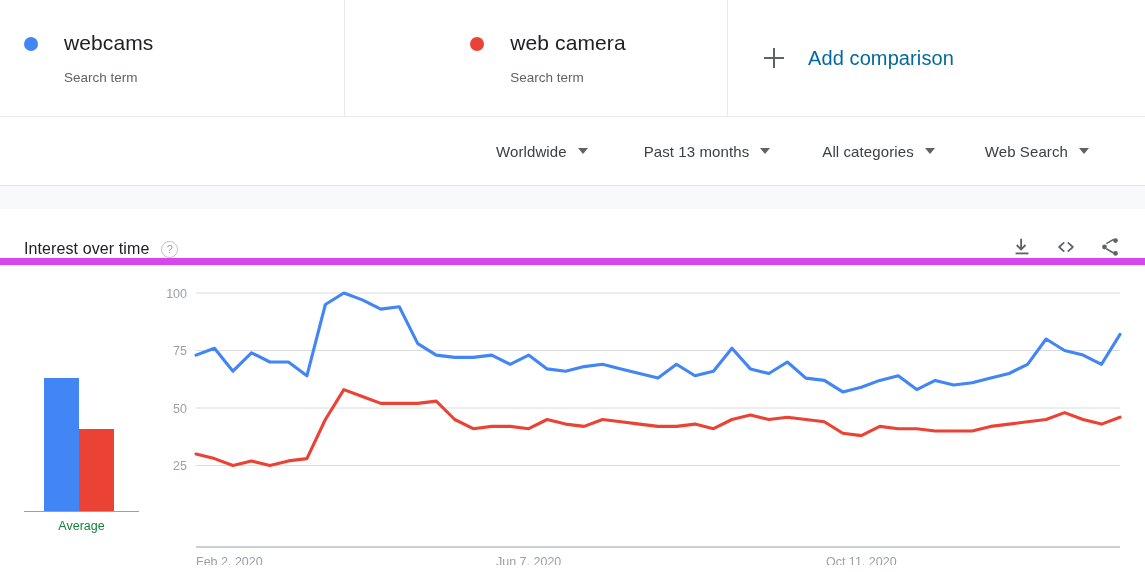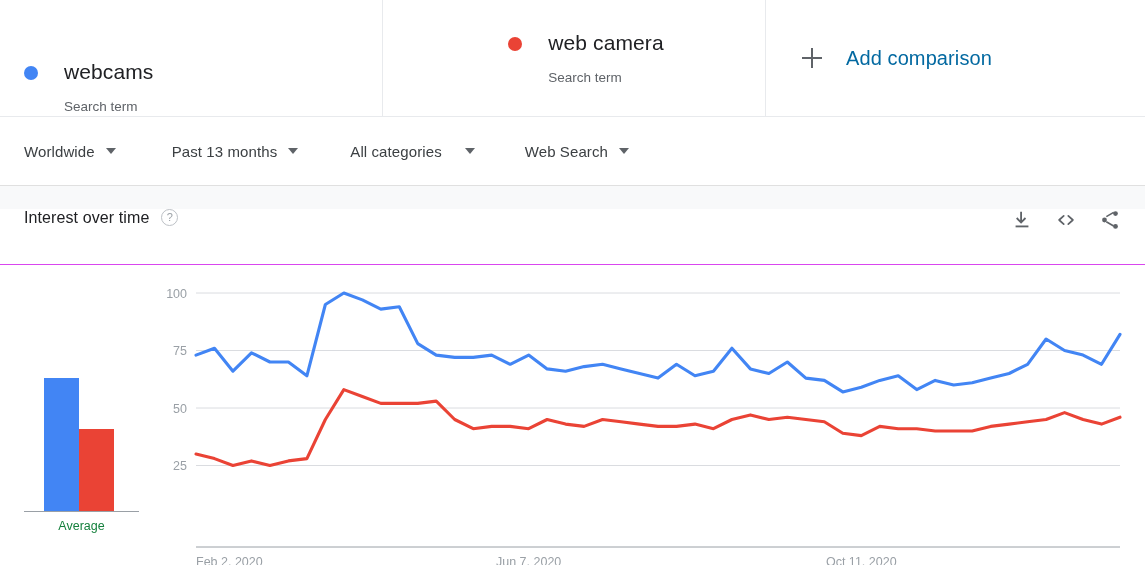--- a/index.html
+++ b/index.html
@@ -12,55 +12,55 @@
   }
 
   
   .terms-row { display: flex; height: 117px; border-bottom: 1px solid #e8eaed; }
   .term-card {
     position: relative;
     display: flex; flex-direction: column; justify-content: center;
     padding-left: 24px;
     border-right: 1px solid #e8eaed;
   }
-  .term-card.c1 { width: 383px; justify-content: flex-end; }
+  .term-card.c1 { width: 345px; }
   .term-card.c2 { width: 383px; align-items: center; }
   .term-card.c3 { width: 379px; border-right: none; }
 
   .term-inner { display: flex; align-items: flex-start; }
   .dot { width: 14px; height: 14px; border-radius: 50%; margin-top: 8px; margin-right: 26px; flex: none; }
   .term-title { font-size: 21px; font-weight: 400; color: #202124; line-height: 28px; letter-spacing: .1px; }
   .term-sub { font-size: 13.5px; color: #5f6368; margin-top: 12px; line-height: 18px; }
 
   .add-comp { display: flex; align-items: center; color: #5f6368; padding-left: 10px; }
   .plus-ico { width: 24px; height: 24px; position: relative; margin-right: 22px; flex: none; }
   .plus-ico:before, .plus-ico:after {
     content: ""; position: absolute; background: #5f6368;
   }
   .plus-ico:before { left: 2px; right: 2px; top: 11px; height: 1.6px; }
   .plus-ico:after  { top: 2px; bottom: 2px; left: 11px; width: 1.6px; }
   .add-label { font-size: 20px; color: #0369a1; letter-spacing: .1px; }
 
   
-  .filters { display: flex; align-items: center; height: 68px; padding-left: 24px; background: #fff; }
+  .filters { display: flex; align-items: center; height: 68px; padding-left: 24px; background: #fff; justify-content: flex-end; }
   .filter { display: flex; align-items: center; margin-right: 56px; cursor: pointer; }
   .filter-label { font-size: 15px; color: #3c4043; letter-spacing: .1px; }
   .caret {
     width: 0; height: 0; margin-left: 11px;
     border-left: 5px solid transparent; border-right: 5px solid transparent;
     border-top: 6px solid #5f6368;
   }
 
   .gap-strip { height: 24px; background: #f8f9fa; border-top: 1px solid #e0e0e0; }
 
   
   .panel { background: #fff; }
   .panel-head {
-    height: 56px; display: flex; align-items: flex-start;
-    padding: 0 24px; border-bottom: 1px solid #d946ef;
+    height: 56px; display: flex; align-items: flex-end;
+    padding: 0 24px; border-bottom: 7px solid #d946ef;
   }
   .panel-title { font-size: 16px; color: #202124; letter-spacing: .1px; }
   .help-ico {
     width: 17px; height: 17px; border: 1.3px solid #bdc1c6; border-radius: 50%;
     margin-left: 12px; color: #9aa0a6; font-size: 11px; line-height: 15px;
     text-align: center; flex: none; cursor: pointer;
   }
   .head-spacer { flex: 1; }
   .head-actions { display: flex; align-items: center; gap: 22px; }
   .act { width: 22px; height: 22px; cursor: pointer; color: #5f6368; }
@@ -118,21 +118,21 @@
 
 <div class="filters">
   <div class="filter">
     <span class="filter-label">Worldwide</span>
     <span class="caret"></span>
   </div>
   <div class="filter" style="margin-right:52px;">
     <span class="filter-label">Past 13 months</span>
     <span class="caret"></span>
   </div>
-  <div class="filter" style="margin-right:50px;gap:12px;">
+  <div class="filter" style="margin-right:50px;">
     <span class="filter-label">All categories</span>
     <span class="caret"></span>
   </div>
   <div class="filter">
     <span class="filter-label">Web Search</span>
     <span class="caret"></span>
   </div>
 </div>
 
 <div class="gap-strip"></div>

